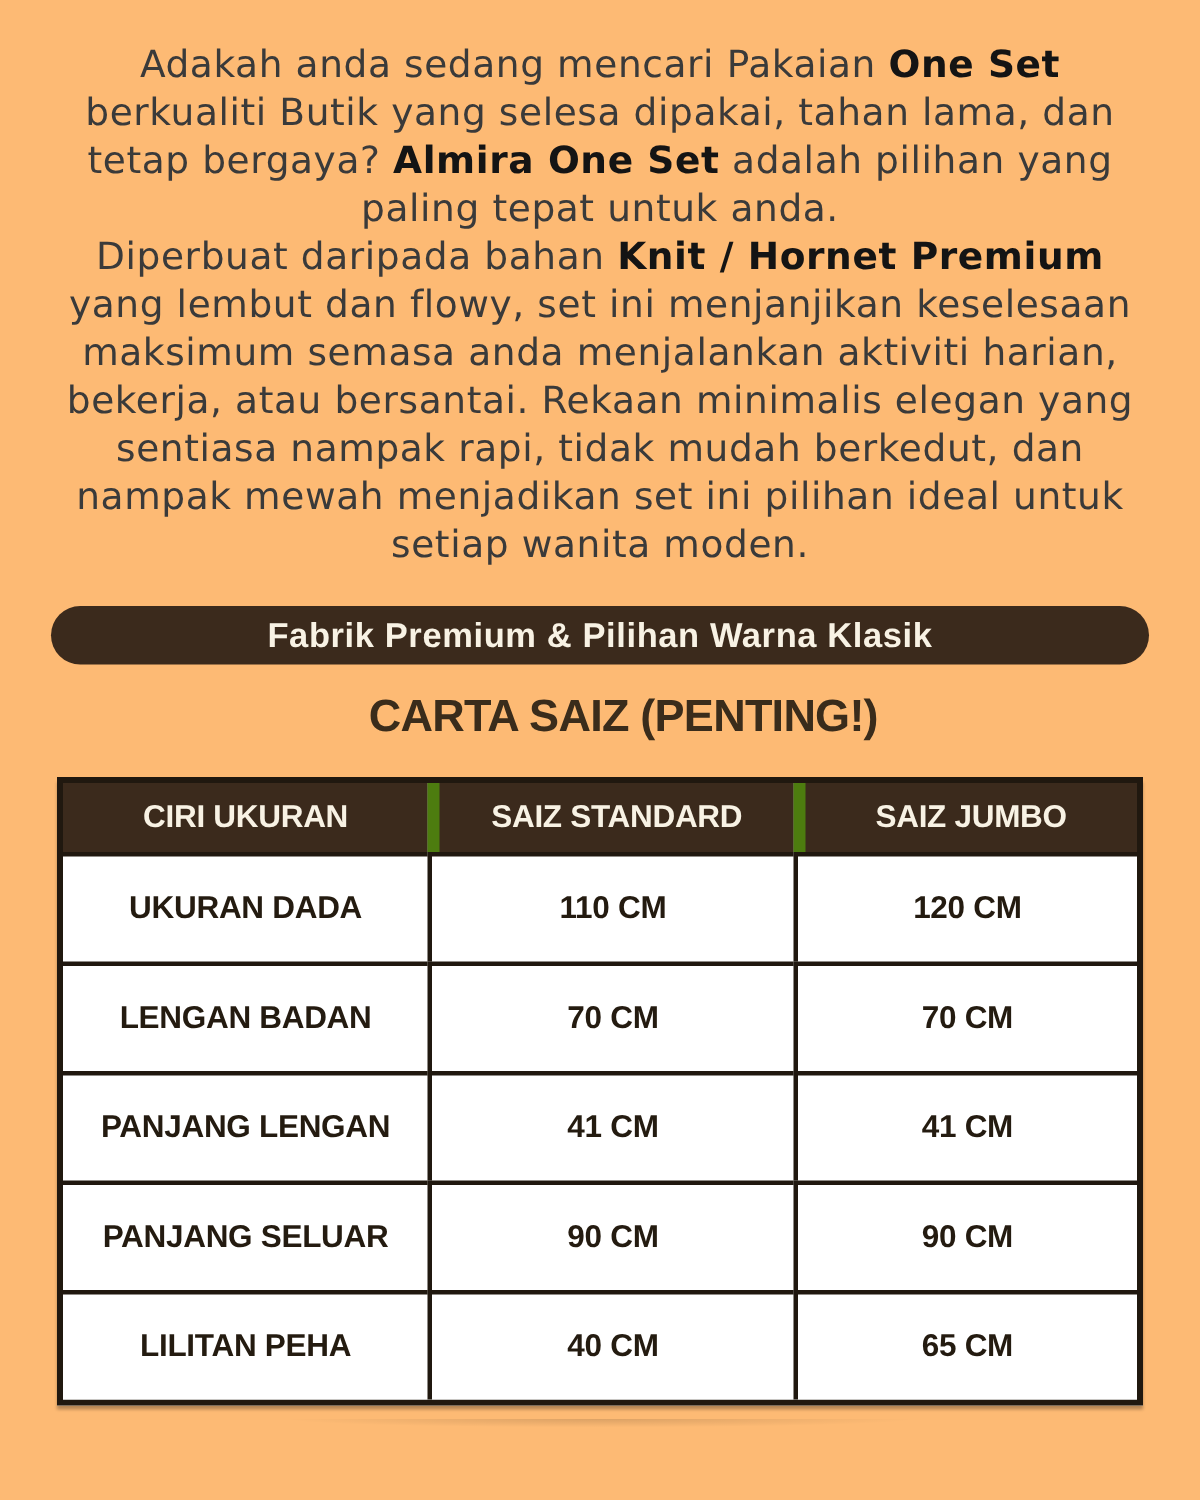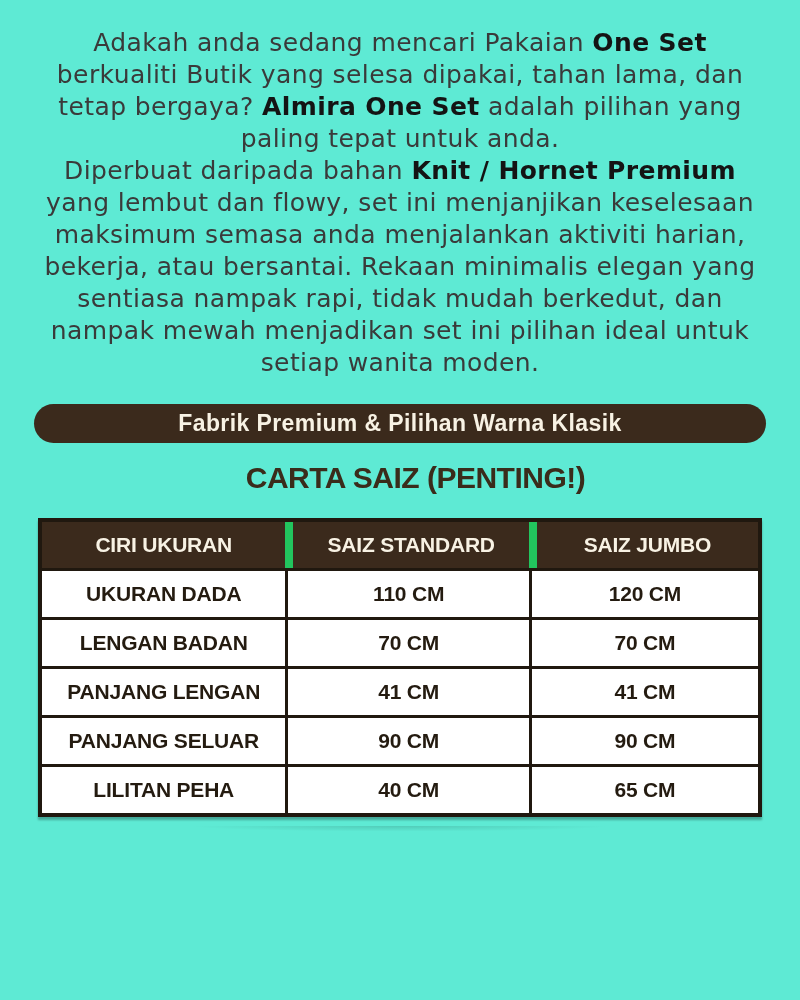--- a/index.html
+++ b/index.html
@@ -5,21 +5,21 @@
   html, body {
     margin: 0;
     padding: 0;
     background: #ffffff;
   }
   .page {
     position: relative;
     width: 800px;
     height: 1000px;
     margin: 0 auto;
-    background: #5eead4;
+    background: #fdba74;
     overflow: hidden;
     font-family: "DejaVu Sans", sans-serif;
   }
   
   .copy {
     width: 726px;
     margin: 0 auto;
     text-align: center;
     font-size: 25px;
     line-height: 32px;
@@ -77,29 +77,29 @@
   }
   table.size-chart th {
     background: #3b2a1c;
     color: #f8f2e4;
     font-size: 21px;
     line-height: 24px;
     font-weight: 700;
     padding: 11px 0;
     letter-spacing: -0.2px;
   }
-  table.size-chart th + th { border-left: 8px solid #22c55e; }
+  table.size-chart th + th { border-left: 8px solid #4d7c0f; }
   table.size-chart td {
     text-align: center;
     font-weight: 700;
     font-size: 21px;
     line-height: 24px;
     letter-spacing: -0.2px;
     color: #241b10;
-    padding: 11px 0;
+    padding: 23px 0;
     border-top: 3px solid #20180f;
     background: #ffffff;
   }
   table.size-chart td + td { border-left: 3px solid #20180f; }
   
   .bottom-shadow {
     margin: 9px auto 0 auto;
     width: 600px;
     height: 8px;
     background: radial-gradient(ellipse 50% 100% at 50% 0, rgba(0,0,0,0.13), rgba(0,0,0,0) 70%);

